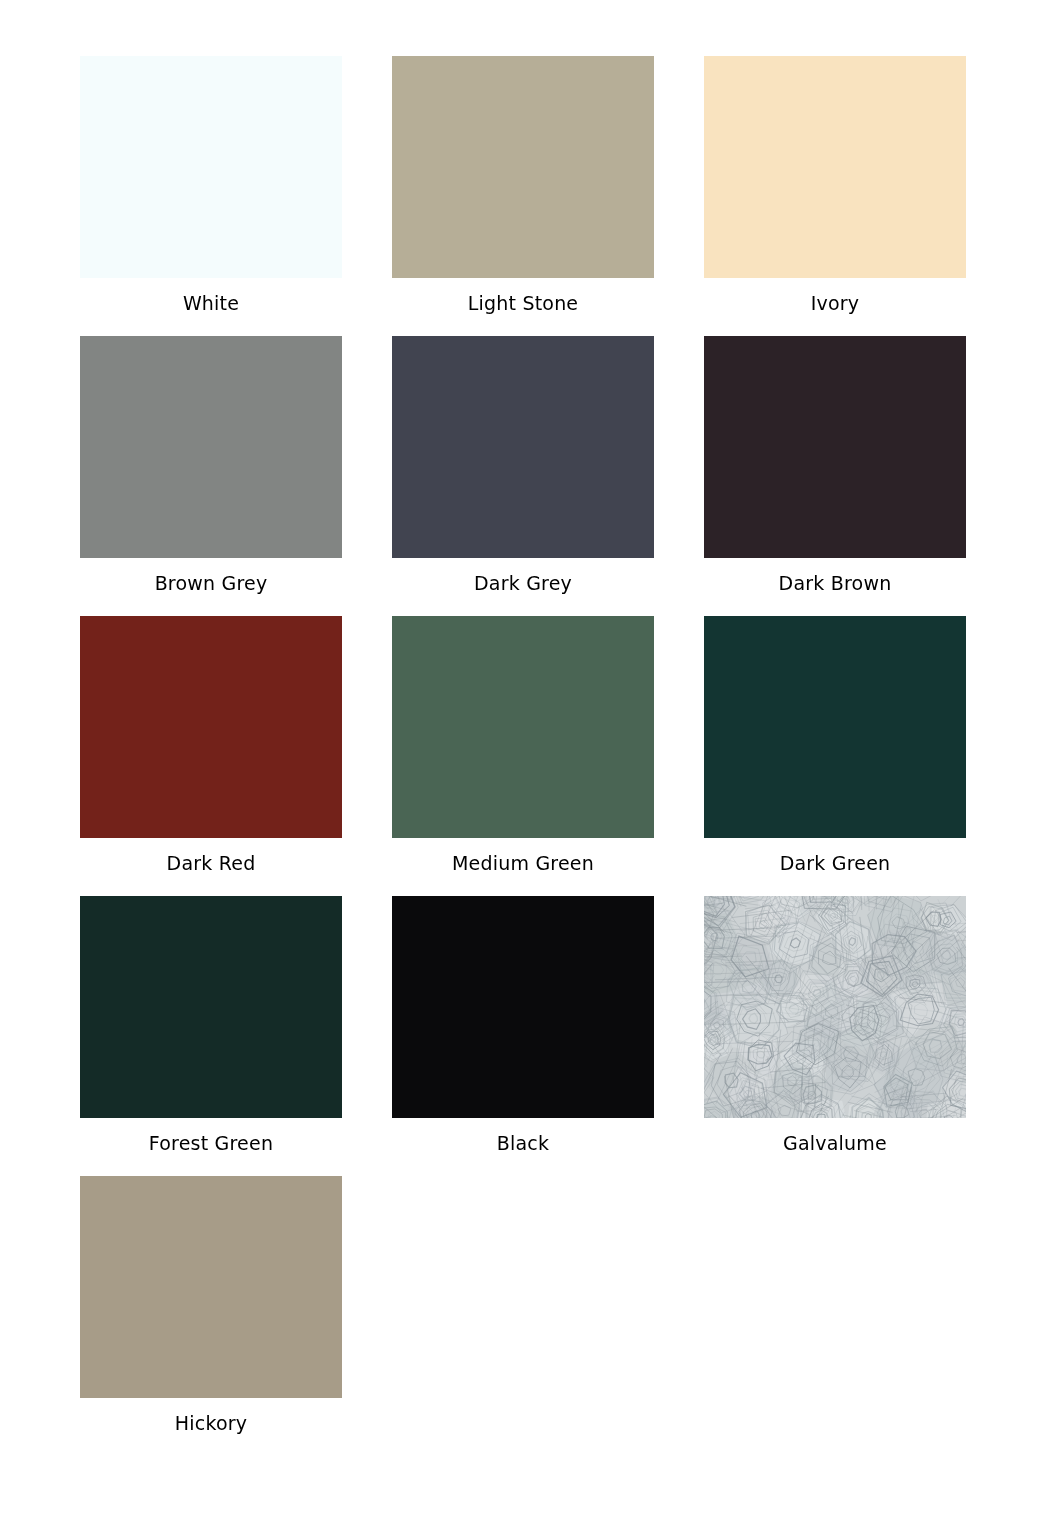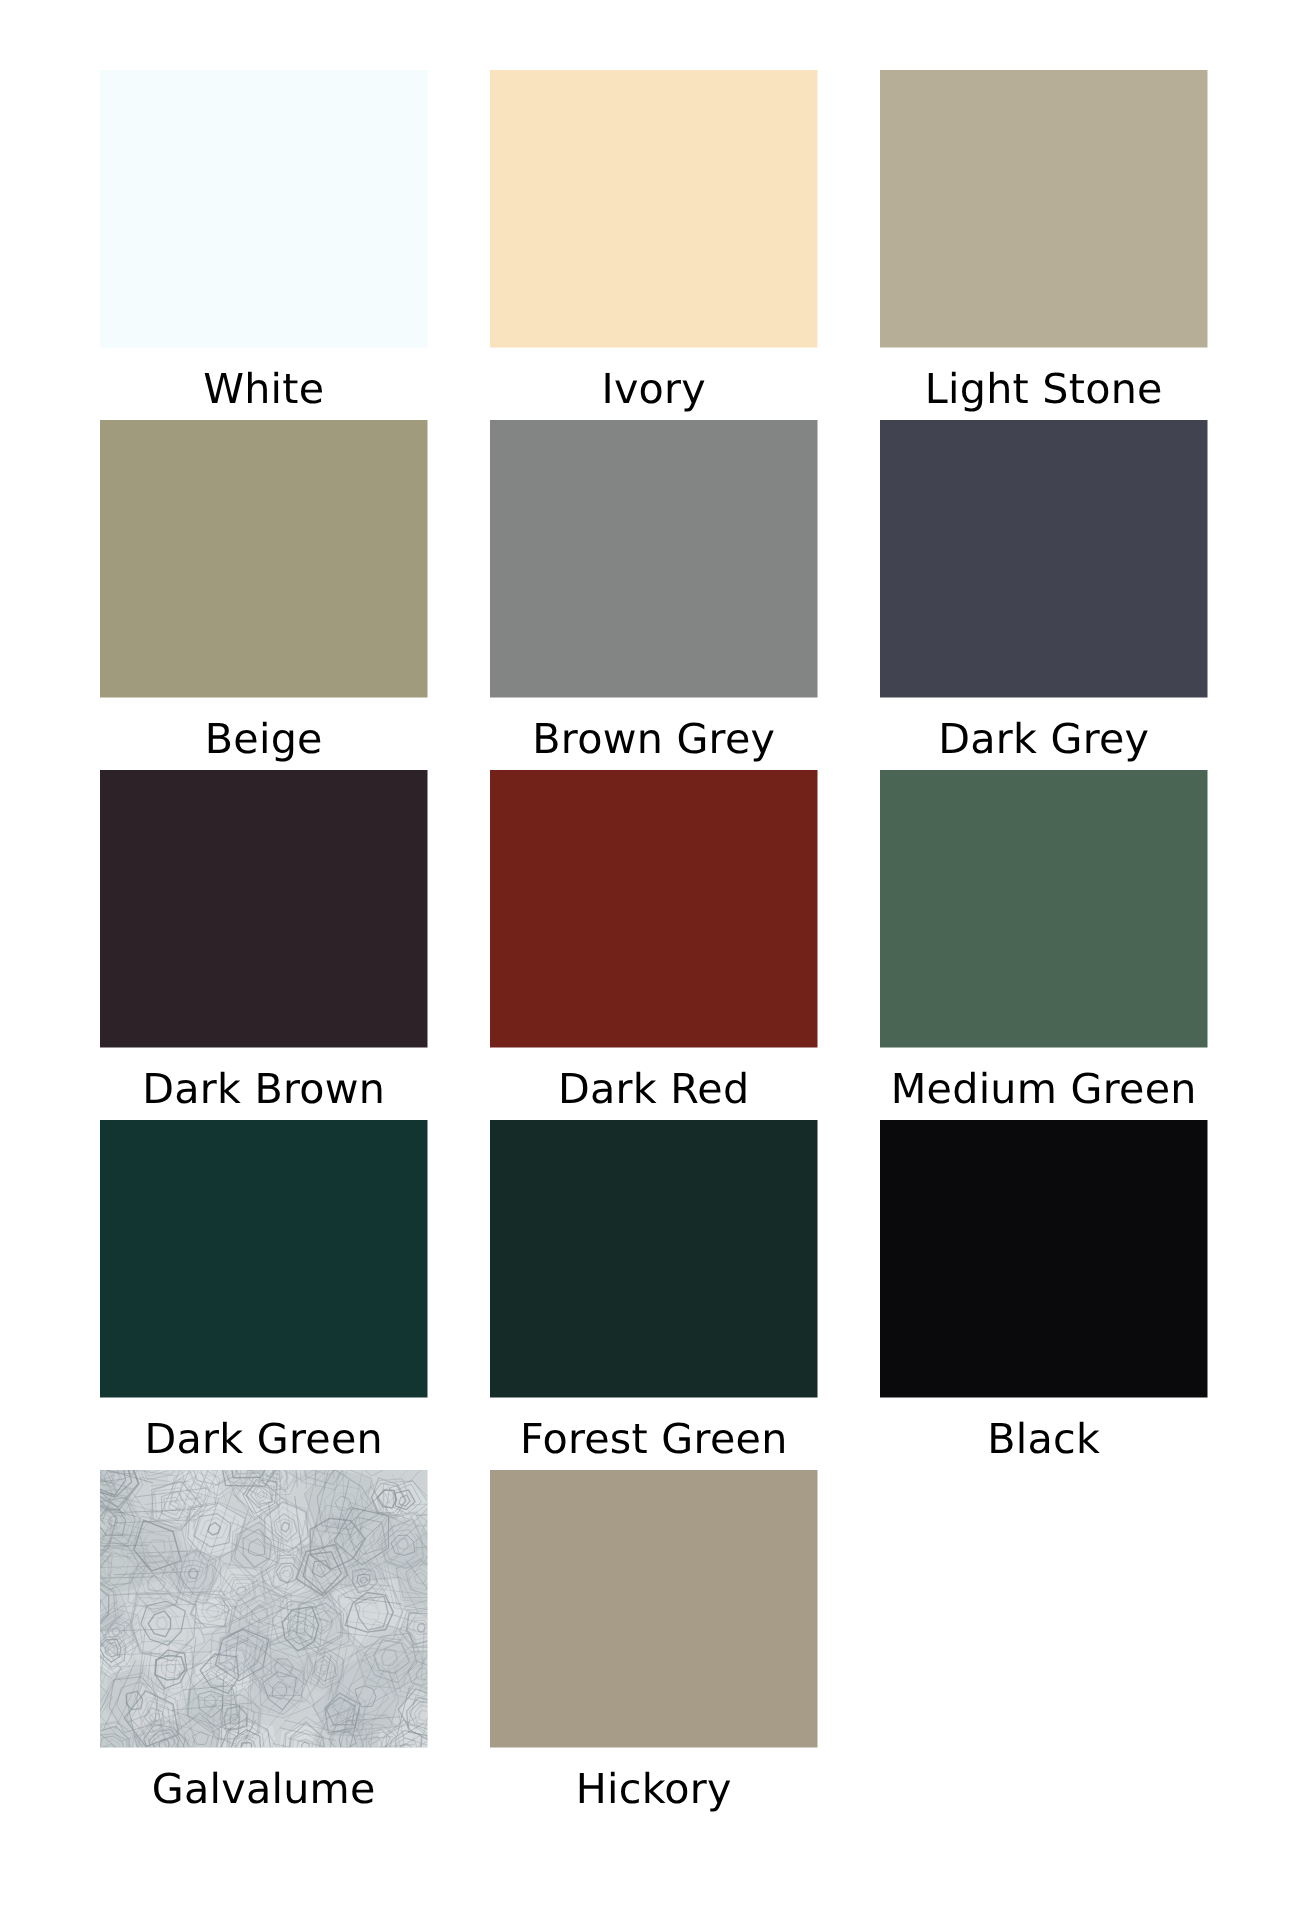--- a/index.html
+++ b/index.html
@@ -33,21 +33,21 @@
     align-items: center;
   }
   .swatch-chip {
     width: 262px;
     height: 222px;
     position: relative;
     overflow: hidden;
   }
   .swatch-label {
     margin-top: 16px;
-    font-size: 33px;
+    font-size: 19px;
     line-height: 1.05;
     color: #000000;
     text-align: left;
     letter-spacing: 0.2px;
     white-space: nowrap;
   }
   
   .tex-galvalume {
     background-color: #cdd2d4;
   }
@@ -61,30 +61,26 @@
 </style>
 </head>
 <body>
 
 <div id="swatch-grid">
     <div class="swatch-cell">
       <div class="swatch-chip" style="background-color: rgb(244, 252, 253);"></div>
       <div class="swatch-label">White</div>
     </div>
     <div class="swatch-cell">
+      <div class="swatch-chip" style="background-color: rgb(182, 174, 151);"></div>
+      <div class="swatch-label">Light Stone</div>
+    </div>
+    <div class="swatch-cell">
       <div class="swatch-chip" style="background-color: rgb(249, 227, 191);"></div>
       <div class="swatch-label">Ivory</div>
-    </div>
-    <div class="swatch-cell">
-      <div class="swatch-chip" style="background-color: rgb(182, 174, 151);"></div>
-      <div class="swatch-label">Light Stone</div>
-    </div>
-    <div class="swatch-cell">
-      <div class="swatch-chip" style="background-color: rgb(160, 155, 125);"></div>
-      <div class="swatch-label">Beige</div>
     </div>
     <div class="swatch-cell">
       <div class="swatch-chip" style="background-color: rgb(130, 133, 131);"></div>
       <div class="swatch-label">Brown Grey</div>
     </div>
     <div class="swatch-cell">
       <div class="swatch-chip" style="background-color: rgb(65, 68, 80);"></div>
       <div class="swatch-label">Dark Grey</div>
     </div>
     <div class="swatch-cell">

